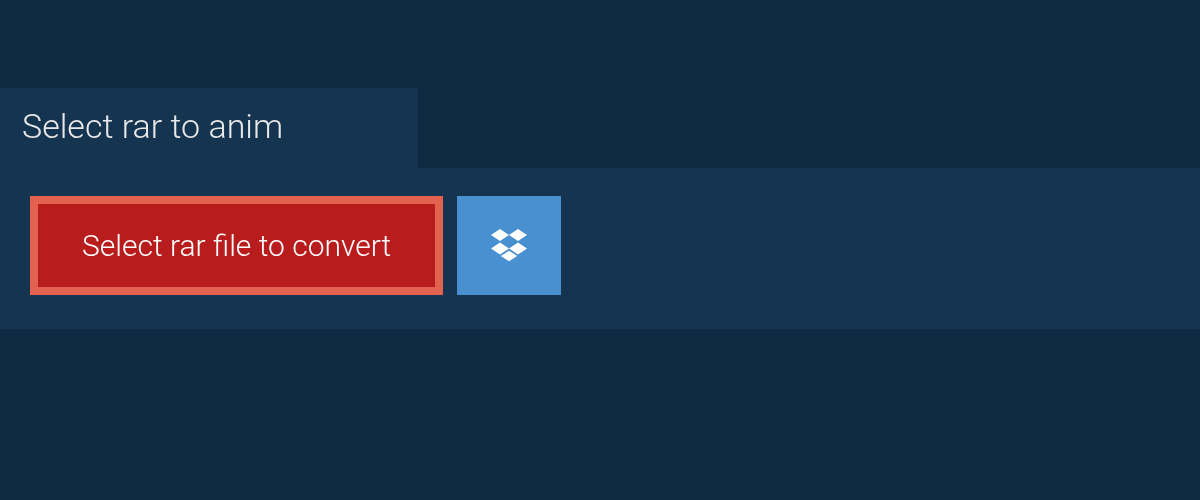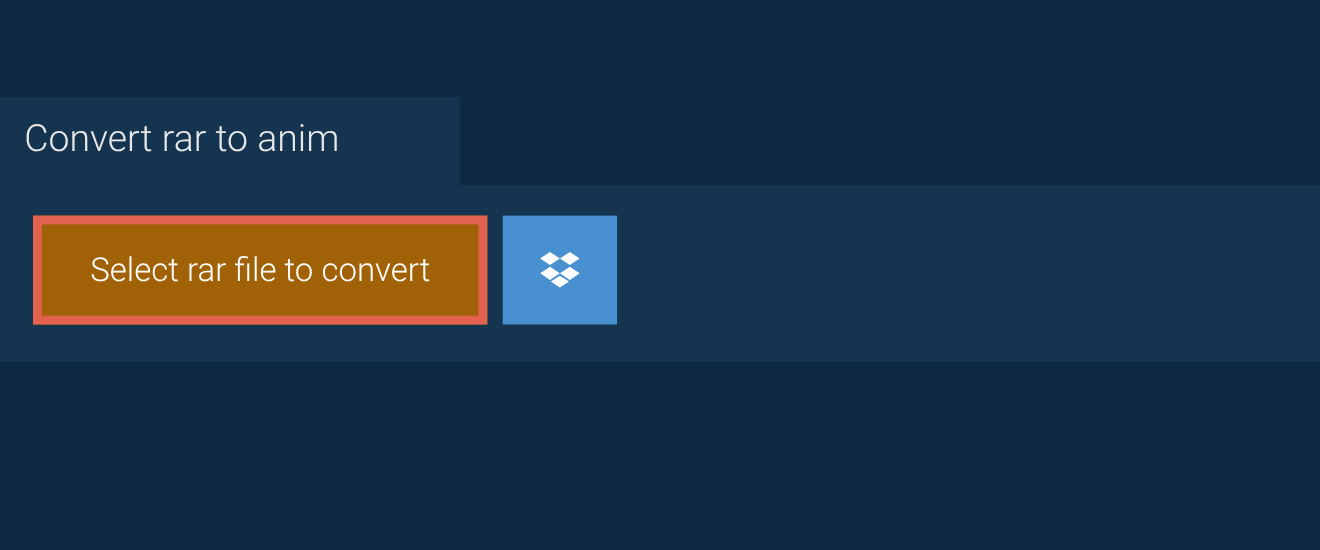--- a/index.html
+++ b/index.html
@@ -30,21 +30,21 @@
       background: #14344f;
       padding: 28px 30px 34px 30px;
       width: 100%;
     }
     .button-row {
       display: flex;
       gap: 14px;
       align-items: stretch;
     }
     .select-btn {
-      background: #a16207;
+      background: #b91c1c;
       border: 8px solid #e2624f;
       color: #ffffff;
       font-size: 30px;
       font-weight: 300;
       padding: 24px 44px;
       cursor: pointer;
       display: flex;
       align-items: flex-end;
       justify-content: center;
       white-space: nowrap;
@@ -61,21 +61,21 @@
       width: 36px;
       height: 36px;
       fill: #ffffff;
     }
   </style>
 </head>
 <body>
 
 <div class="tab-container">
   <div class="tab">
-    <span>Convert rar to anim</span>
+    <span>Select rar to anim</span>
   </div>
 </div>
 
 <div class="panel">
   <div class="button-row">
     <div class="select-btn">
       <span>Select rar file to convert</span>
     </div>
     <div class="dropbox-btn">
       <span>

